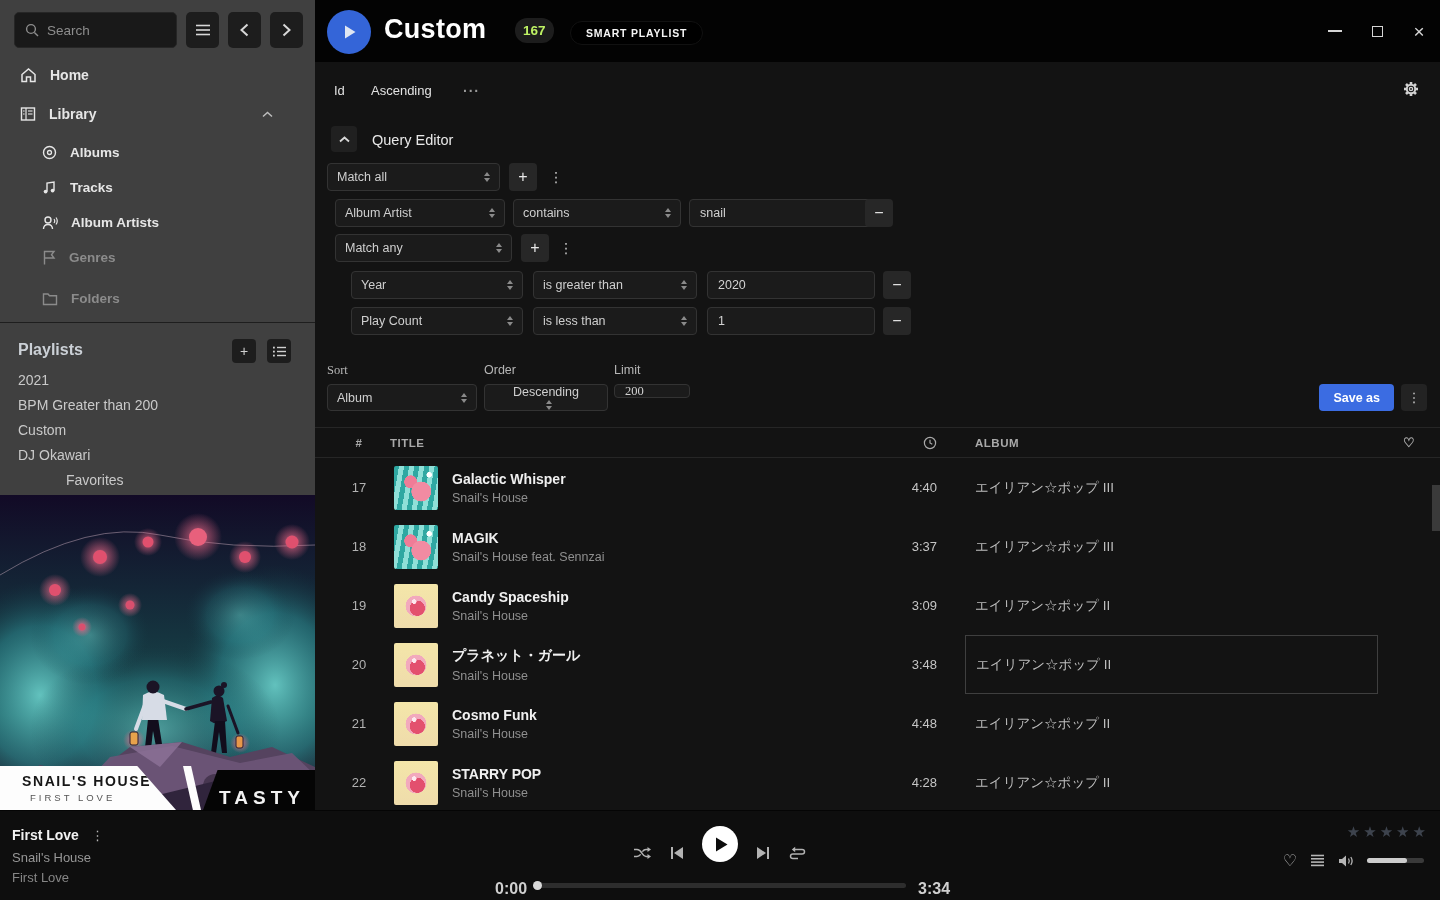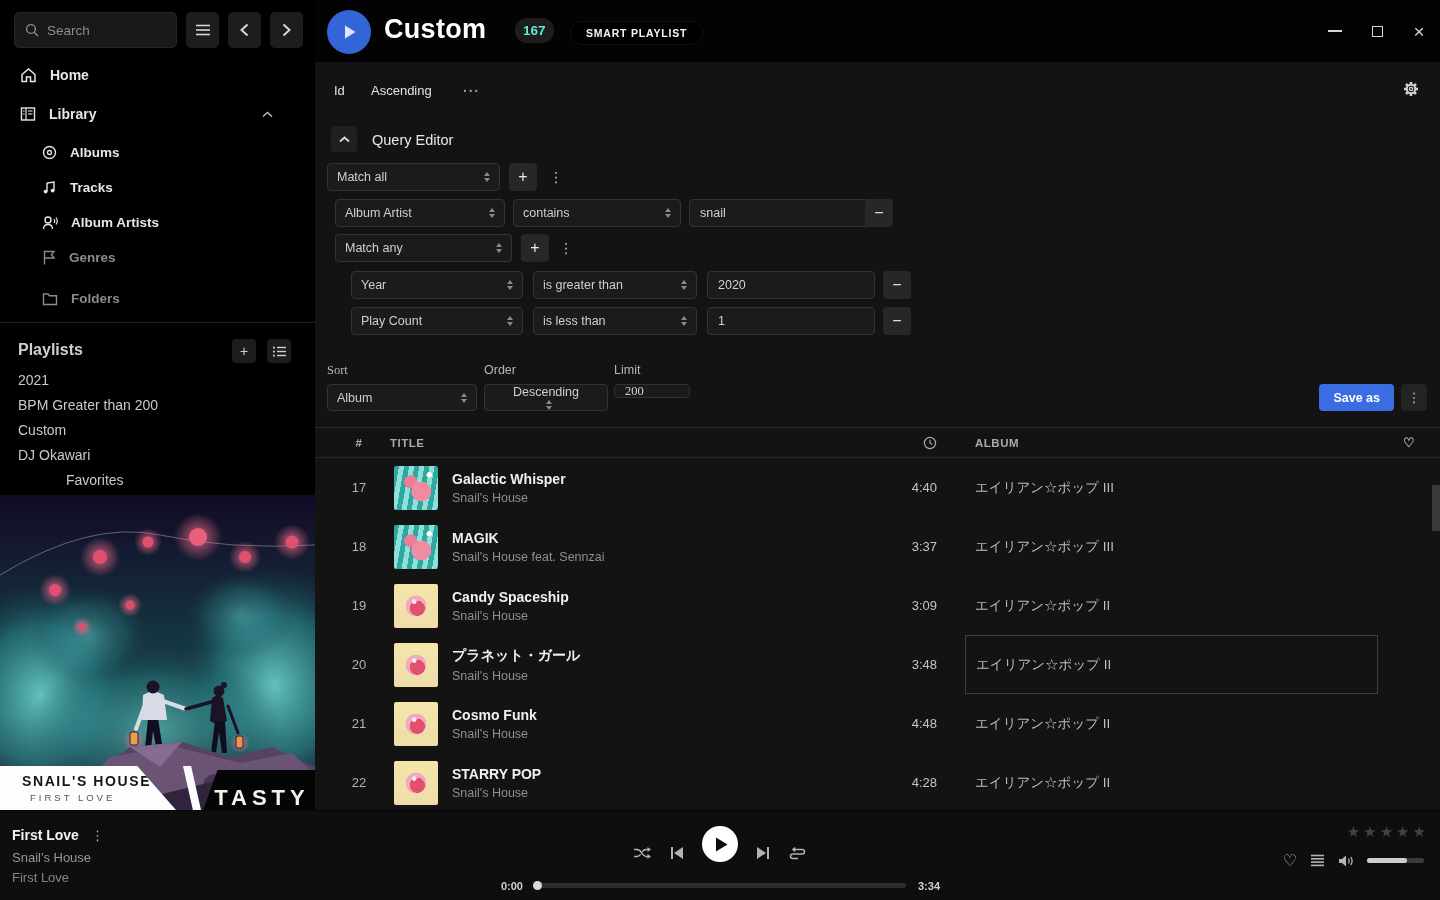--- a/index.html
+++ b/index.html
@@ -1,21 +1,21 @@
 <!DOCTYPE html>
 <html><head>
 <meta charset="utf-8">
 <style>
   * { margin:0; padding:0; box-sizing:border-box; }
   html,body { width:1440px; height:900px; background:#000; overflow:hidden;
     font-family:"Liberation Sans", sans-serif; -webkit-font-smoothing:antialiased; }
   #app { position:relative; width:1440px; height:900px; background:#131313; }
 
   
-  #sidebar { position:absolute; left:0; top:0; width:315px; height:810px; background:#000000; z-index:5; }
+  #sidebar { position:absolute; left:0; top:0; width:315px; height:810px; background:#404040; z-index:5; }
   .sb-top { position:absolute; left:14px; top:12px; display:flex; gap:9px; }
   .search-box { width:163px; height:36px; background:#191919; border:1px solid #262626; border-radius:5px;
     display:flex; align-items:center; padding:0 10px; gap:8px; }
   .search-box input { background:transparent; border:none; outline:none; color:#cfcfcf; font-size:13.5px; width:110px;
     font-family:"Liberation Sans",sans-serif; }
   .search-box input::placeholder { color:#8d8d8d; }
   .sb-btn { width:33px; height:36px; background:#1d1d1d; border-radius:5px; display:flex; align-items:center;
     justify-content:center; color:#d8d8d8; cursor:pointer; }
   .nav-item { position:absolute; left:20px; display:flex; align-items:center; gap:13px; color:#e6e6e6;
     font-size:14px; font-weight:700; cursor:pointer; width:275px; }
@@ -35,31 +35,31 @@
   .np-banner-white { position:absolute; left:0; bottom:0; width:176px; height:44px; background:#fdfdfd;
     clip-path:polygon(0 0,78% 0,100% 100%,0 100%); display:flex; flex-direction:column; justify-content:center;
     padding-left:22px; z-index:3; }
   .np-artist { font-size:14px; font-weight:700; color:#161616; letter-spacing:1.6px; }
   .np-album { font-size:9.5px; color:#555; letter-spacing:3px; margin-top:3px; margin-left:8px; }
   .np-stripe { position:absolute; left:183px; bottom:0; width:18px; height:44px; background:#fdfdfd;
     clip-path:polygon(0 0,45% 0,100% 100%,55% 100%); z-index:3; }
   .np-banner-black { position:absolute; right:0; bottom:0; width:112px; height:40px; background:#050505;
     clip-path:polygon(13% 0,100% 0,100% 100%,0 100%); display:flex; flex-direction:column; align-items:center;
     justify-content:center; z-index:3; }
-  .np-label { font-size:22px; font-weight:600; color:#f2f2f2; letter-spacing:5px; margin-left:6px;margin-top:24px; }
+  .np-label { font-size:19px; font-weight:600; color:#f2f2f2; letter-spacing:5px; margin-left:6px;margin-top:24px; }
   .np-label-sub { font-size:5.5px; color:#bbb; letter-spacing:3px; margin-top:2px; margin-left:6px; }
 
   
   #main-header { position:absolute; left:315px; top:0; width:1125px; height:62px; background:#030303; z-index:4;
     display:flex; align-items:center; }
   .hdr-play { position:absolute; left:12px; top:10px; width:44px; height:44px; border-radius:50%;
     background:#3465d8; display:flex; align-items:center; justify-content:center; cursor:pointer; }
   .hdr-title { position:absolute; left:69px; top:14px; font-size:27px; font-weight:800; color:#fff; letter-spacing:.3px; }
   .hdr-count { position:absolute; left:200px; top:18px; background:#1d1d1d; border-radius:12px; padding:5px 8px;
-    font-size:13.5px; font-weight:600; color:#5eead4; }
+    font-size:13.5px; font-weight:600; color:#bef264; }
   .hdr-badge { position:absolute; left:255px; top:21px; background:#000; border:1px solid #111; border-radius:999px;
     padding:5px 15px; font-size:10.5px; font-weight:700; color:#f5f5f5; letter-spacing:.8px; }
   .win-controls { position:absolute; right:0; top:0; height:62px; display:flex; align-items:center; }
   .win-btn { width:42px; height:62px; display:flex; align-items:center; justify-content:center; color:#d5d5d5; cursor:pointer; }
   .win-min { width:14px; height:2px; background:#d5d5d5; }
   .win-max { width:11px; height:11px; border:1.5px solid #d5d5d5; }
   .win-close { font-size:19px; line-height:1; }
 
   
   #main { position:absolute; left:315px; top:62px; width:1125px; height:748px; background:#131313; }
@@ -128,21 +128,21 @@
     border-top:1px solid #050505; z-index:6; }
   .p-title-row { position:absolute; left:12px; top:16px; display:flex; align-items:center; gap:12px; }
   .p-title { font-size:14px; font-weight:700; color:#f2f2f2; }
   .p-title-dots { color:#b8b8b8; font-size:13px; cursor:pointer; }
   .p-artist { position:absolute; left:12px; top:39px; font-size:13px; color:#979797; }
   .p-album { position:absolute; left:12px; top:59px; font-size:13px; color:#868686; }
   .p-ctrl { position:absolute; top:25px; width:34px; height:34px; display:flex; align-items:center;
     justify-content:center; cursor:pointer; }
   .p-play { position:absolute; left:702px; top:15px; width:36px; height:36px; background:#fff; border-radius:50%;
     display:flex; align-items:center; justify-content:center; cursor:pointer; }
-  .p-time { position:absolute; top:69px; font-size:11px; font-weight:600; color:#cfcfcf; }
+  .p-time { position:absolute; top:69px; font-size:16px; font-weight:600; color:#cfcfcf; }
   .progress-track { position:absolute; left:534px; top:72px; width:372px; height:5px; background:#2d2d2d;
     border-radius:3px; cursor:pointer; }
   .progress-thumb { position:absolute; left:-1px; top:-2px; width:9px; height:9px; border-radius:50%; background:#d9d9d9; }
   .stars { position:absolute; right:14px; top:12px; display:flex; gap:3px; font-size:15px; color:#3d434d; cursor:pointer; }
   .p-right-icons { position:absolute; right:16px; top:40px; display:flex; align-items:center; gap:13px; }
   .p-right-icons > div { cursor:pointer; display:flex; align-items:center; }
   .heart-glyph { font-size:16px; color:#b5b5b5; }
   .vol-track { width:57px; height:5px; background:#3a3a3a; border-radius:3px; position:relative; cursor:pointer; }
   .vol-fill { position:absolute; left:0; top:0; height:5px; width:70%; background:#cdcdcd; border-radius:3px; }
 

